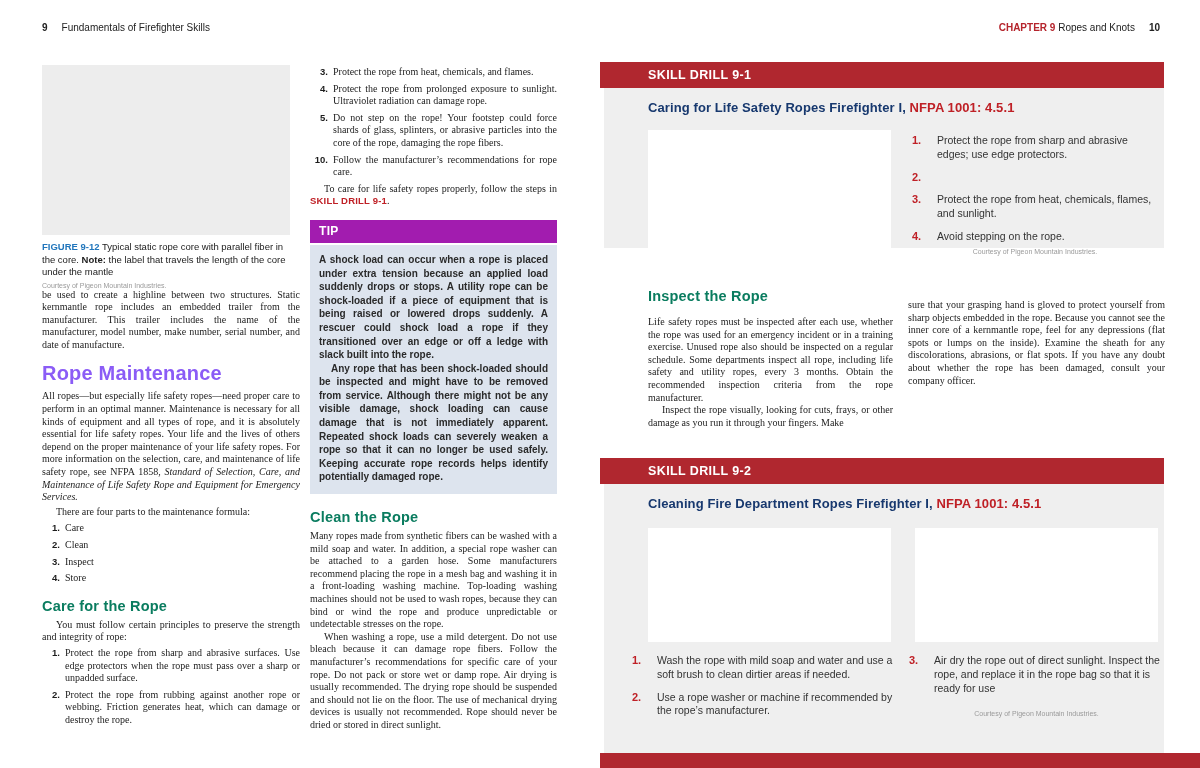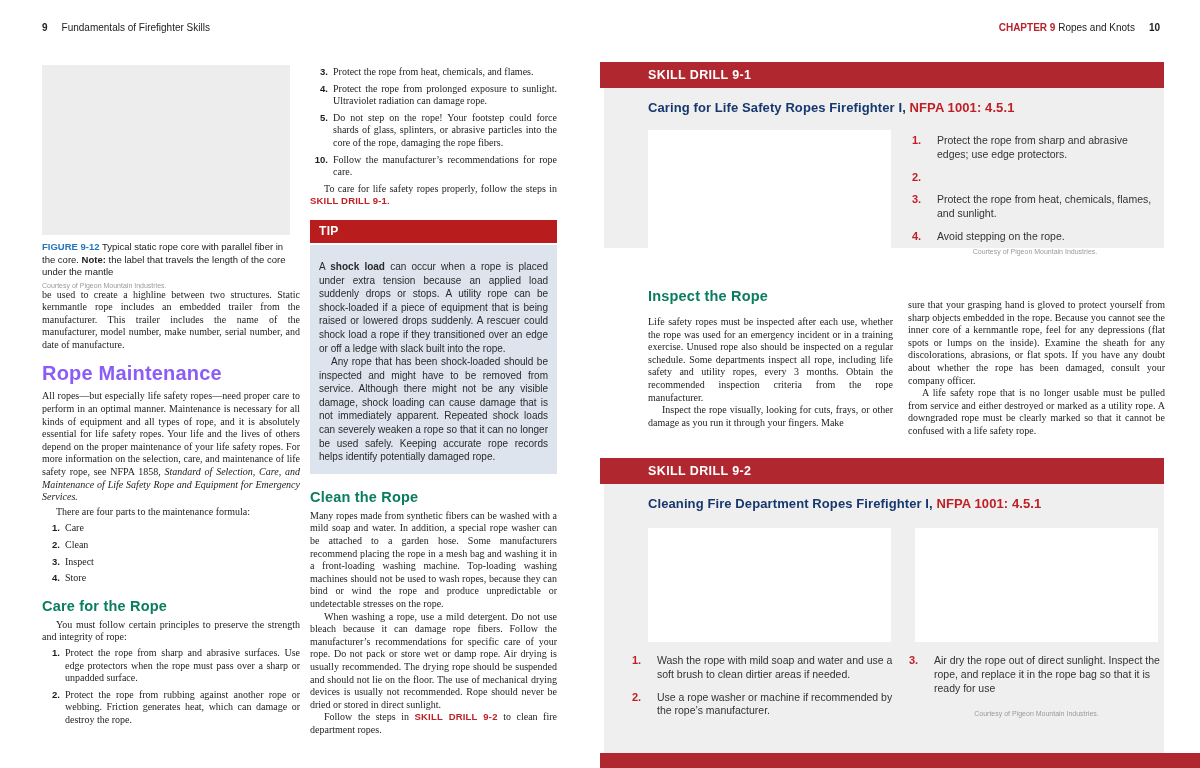--- a/index.html
+++ b/index.html
@@ -39,22 +39,22 @@
 
   .li{display:flex;margin:3px 0 4px 0;}
   .li .num{flex:0 0 18px;text-align:right;margin-right:5px;font-weight:bold;font-size:9.5px;line-height:12.6px;font-family:"Liberation Sans",sans-serif;}
   .li .txt{flex:1;font-size:10px;line-height:12.6px;text-align:justify;}
   .li.short{margin:4px 0;}
 
   .xref{color:#bf2026;font-weight:bold;font-family:"Liberation Sans",sans-serif;font-size:9.5px;letter-spacing:.2px;cursor:pointer;}
 
   
   .tipbox{margin-top:12px;width:247px;}
-  .tip-hdr{background:#b91c1c;color:#fff;font-weight:bold;font-size:12px;padding:4px 9px 5px 9px;letter-spacing:.3px;}
-  .tip-body{background:#dde4ee;padding:15px 9px 10px 9px;border-top:2px solid #ffffff;}
+  .tip-hdr{background:#a21caf;color:#fff;font-weight:bold;font-size:12px;padding:4px 9px 5px 9px;letter-spacing:.3px;}
+  .tip-body{background:#dde4ee;padding:8px 9px 10px 9px;border-top:2px solid #ffffff;font-weight:bold;}
   .tip-body p{margin:0;font-size:10px;line-height:13.6px;text-align:justify;color:#2a2a2a;}
   .tip-body p.p2{text-indent:12px;}
 
   
   .banner{position:absolute;left:600px;width:564px;height:26px;background:#b0272f;color:#fff;
           font-weight:bold;font-size:12.5px;letter-spacing:.4px;line-height:26px;padding-left:48px;box-sizing:border-box;}
   #banner1{top:62px;} #banner2{top:458px;}
 
   .panel{position:absolute;left:604px;width:560px;background:#efefef;}
   #panel1{top:88px;height:160px;} #panel2{top:484px;height:297px;}
@@ -168,21 +168,20 @@
     <div class="tip-hdr">TIP</div>
     <div class="tip-body">
       <p><span>A </span><strong>shock load</strong><span> can occur when a rope is placed under extra tension because an applied load suddenly drops or stops. A utility rope can be shock-loaded if a piece of equipment that is being raised or lowered drops suddenly. A rescuer could shock load a rope if they transitioned over an edge or off a ledge with slack built into the rope.</span></p>
       <p class="p2">Any rope that has been shock-loaded should be inspected and might have to be removed from service. Although there might not be any visible damage, shock loading can cause damage that is not immediately apparent. Repeated shock loads can severely weaken a rope so that it can no longer be used safely. Keeping accurate rope records helps identify potentially damaged rope.</p>
     </div>
   </div>
 
   <h2 class="h-sub" style="margin-top:15px;">Clean the Rope</h2>
   <p class="body serif">Many ropes made from synthetic fibers can be washed with a mild soap and water. In addition, a special rope washer can be attached to a garden hose. Some manufacturers recommend placing the rope in a mesh bag and washing it in a front-loading washing machine. Top-loading washing machines should not be used to wash ropes, because they can bind or wind the rope and produce unpredictable or undetectable stresses on the rope.</p>
   <p class="body serif indent">When washing a rope, use a mild detergent. Do not use bleach because it can damage rope fibers. Follow the manufacturer’s recommendations for specific care of your rope. Do not pack or store wet or damp rope. Air drying is usually recommended. The drying rope should be suspended and should not lie on the floor. The use of mechanical drying devices is usually not recommended. Rope should never be dried or stored in direct sunlight.</p>
-  <p class="body serif indent"><span>Follow the steps in </span><span class="xref">SKILL DRILL 9-2</span><span> to clean fire department ropes.</span></p>
 </div>
 
 <div class="runhead" id="hdr-right">
   <span class="chapter-label">CHAPTER 9</span>&nbsp;<span>Ropes and Knots</span><span class="gap"></span><span class="pagenum">10</span>
 </div>
 
 <div class="banner" id="banner1">SKILL DRILL 9-1</div>
 <div class="panel" id="panel1">
   <div class="drill-title"><span>Caring for Life Safety Ropes Firefighter I, </span><span class="nfpa">NFPA 1001: 4.5.1</span></div>
   <div class="ph-box" id="box1"></div>
@@ -206,21 +205,20 @@
   <div class="drill-credit" id="credit1">Courtesy of Pigeon Mountain Industries.</div>
 </div>
 
 <h2 class="h-sub" id="inspect-h2">Inspect the Rope</h2>
 <div id="ins-col1">
   <p class="body serif">Life safety ropes must be inspected after each use, whether the rope was used for an emergency incident or in a training exercise. Unused rope also should be inspected on a regular schedule. Some departments inspect all rope, including life safety and utility ropes, every 3 months. Obtain the recommended inspection criteria from the rope manufacturer.</p>
   <p class="body serif indent">Inspect the rope visually, looking for cuts, frays, or other damage as you run it through your fingers. Make</p>
 </div>
 <div id="ins-col2">
   <p class="body serif">sure that your grasping hand is gloved to protect yourself from sharp objects embedded in the rope. Because you cannot see the inner core of a kernmantle rope, feel for any depressions (flat spots or lumps on the inside). Examine the sheath for any discolorations, abrasions, or flat spots. If you have any doubt about whether the rope has been damaged, consult your company officer.</p>
-  <p class="body serif indent">A life safety rope that is no longer usable must be pulled from service and either destroyed or marked as a utility rope. A downgraded rope must be clearly marked so that it cannot be confused with a life safety rope.</p>
 </div>
 
 <div class="banner" id="banner2">SKILL DRILL 9-2</div>
 <div class="panel" id="panel2">
   <div class="drill-title"><span>Cleaning Fire Department Ropes Firefighter I, </span><span class="nfpa">NFPA 1001: 4.5.1</span></div>
   <div class="ph-box" id="box2a"></div>
   <div class="ph-box" id="box2b"></div>
   <div class="steps" id="steps2a">
     <div class="step">
         <span class="num">1.</span>

